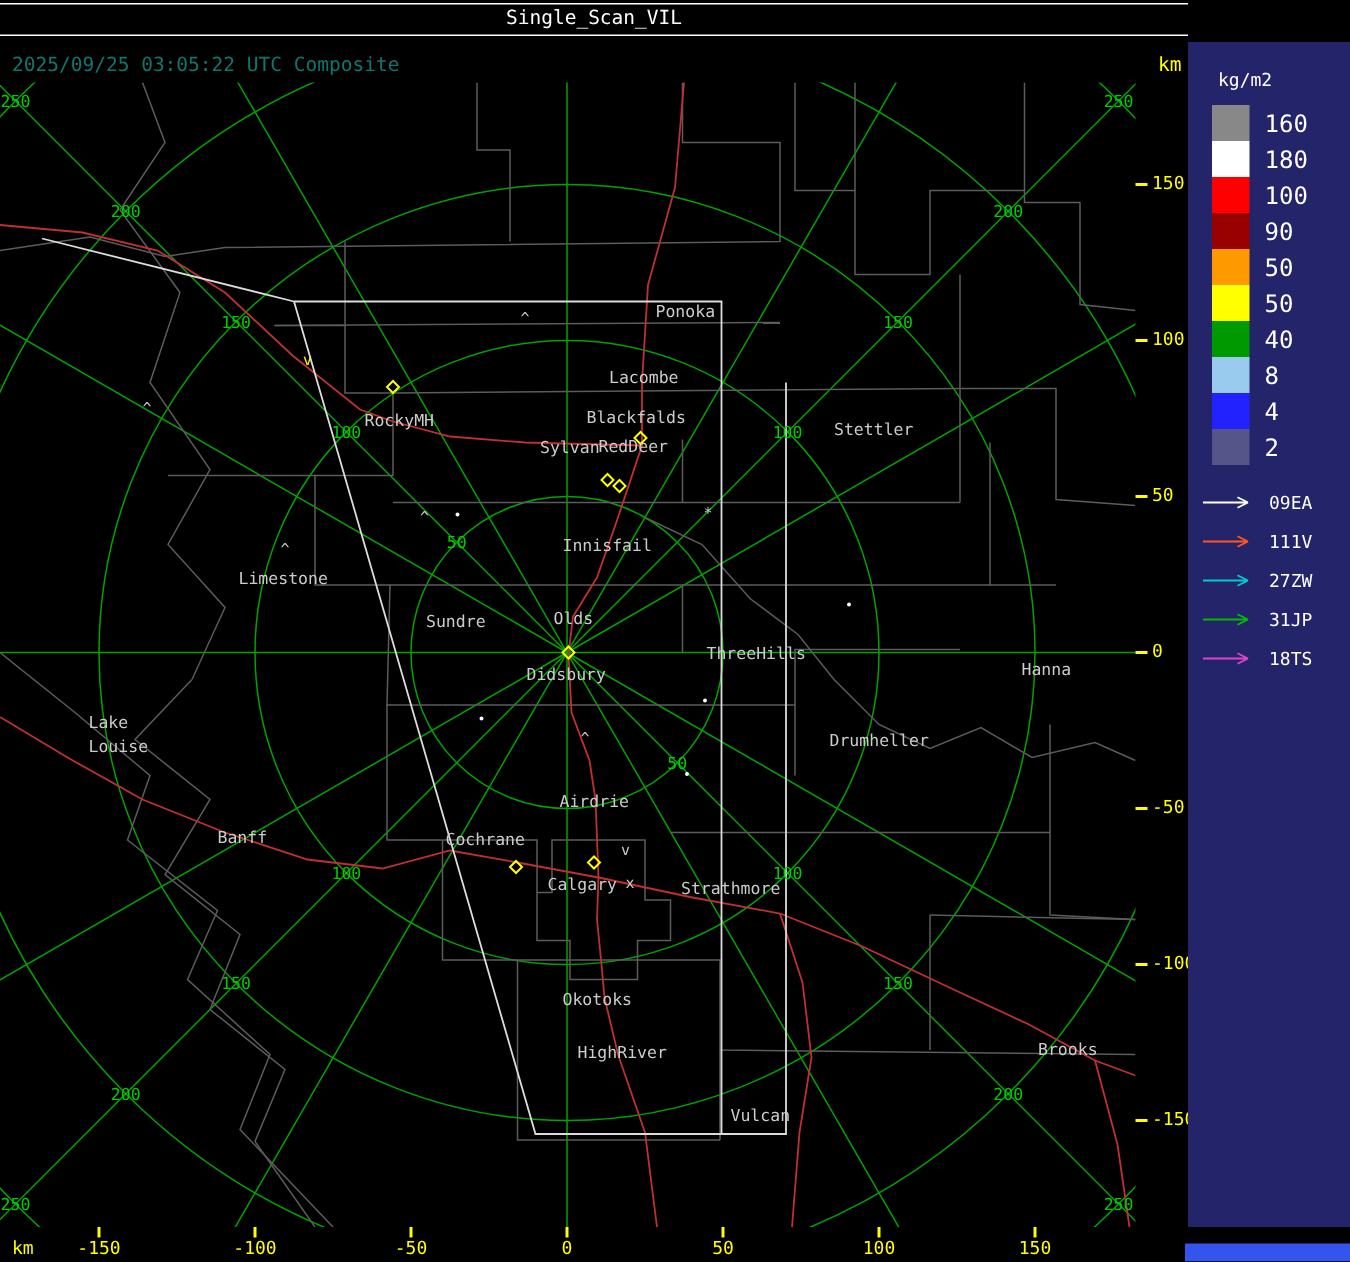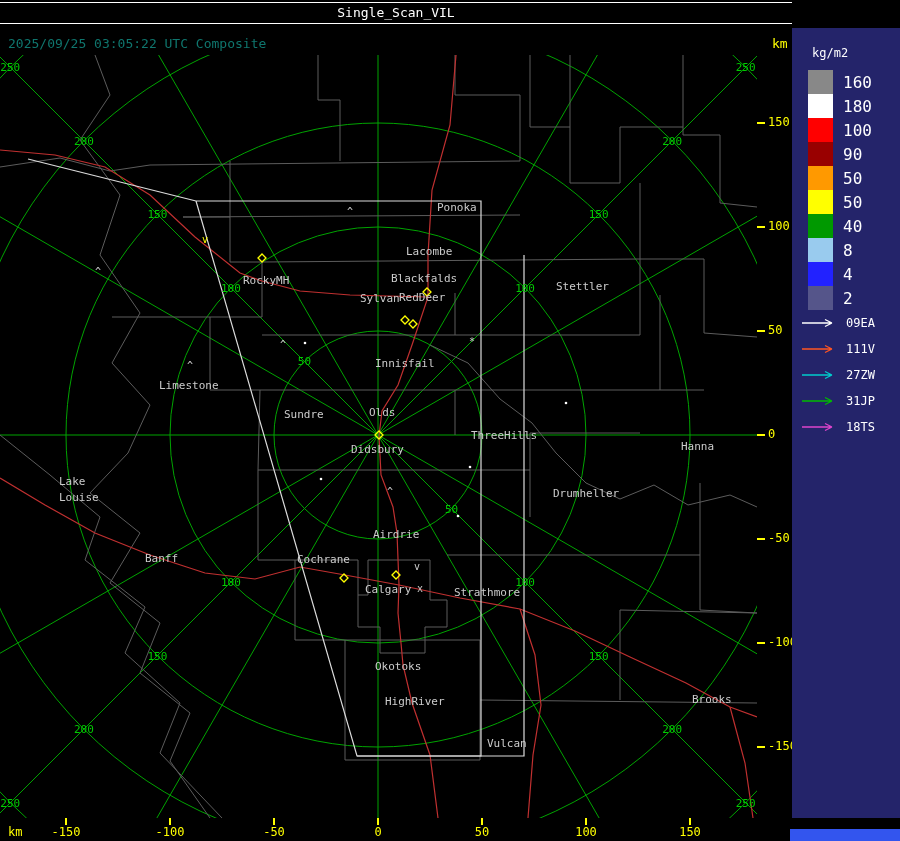--- a/index.html
+++ b/index.html
@@ -16,21 +16,21 @@
   .lab-r{position:absolute;left:768px;color:#ffff00;font-size:12px;white-space:nowrap;}
   .tick-b{position:absolute;top:818px;width:2px;height:7px;background:#ffff00;}
   .lab-b{position:absolute;top:825px;width:48px;text-align:center;color:#ffff00;font-size:12px;}
   .km-bottom{position:absolute;left:8px;top:825px;color:#ffff00;font-size:12px;}
   #side-panel{position:absolute;left:792px;top:28px;width:108px;height:790px;}
   .unit{margin:18px 0 10px 20px;color:#ffffff;font-size:12px;}
   #scale-rows{margin-left:16px;}
   .scale-row{display:flex;align-items:center;height:24px;}
   .swatch{width:25px;height:24px;flex:0 0 25px;}
   .scale-label{margin-left:10px;color:#fff;font-size:16px;}
-  #radar-rows{margin-left:8px;text-align:right;}
+  #radar-rows{margin-top:12px;margin-left:8px;text-align:right;}
   .radar-row{display:flex;align-items:center;height:26px;}
   .radar-row svg{margin-right:8px;}
   .radar-label{color:#fff;font-size:12px;}
   #hscroll{position:absolute;left:790px;top:829px;width:110px;height:12px;}
 </style>
 </head>
 <body>
 
 <div class="titlebar">
   <span>Single_Scan_VIL</span>

